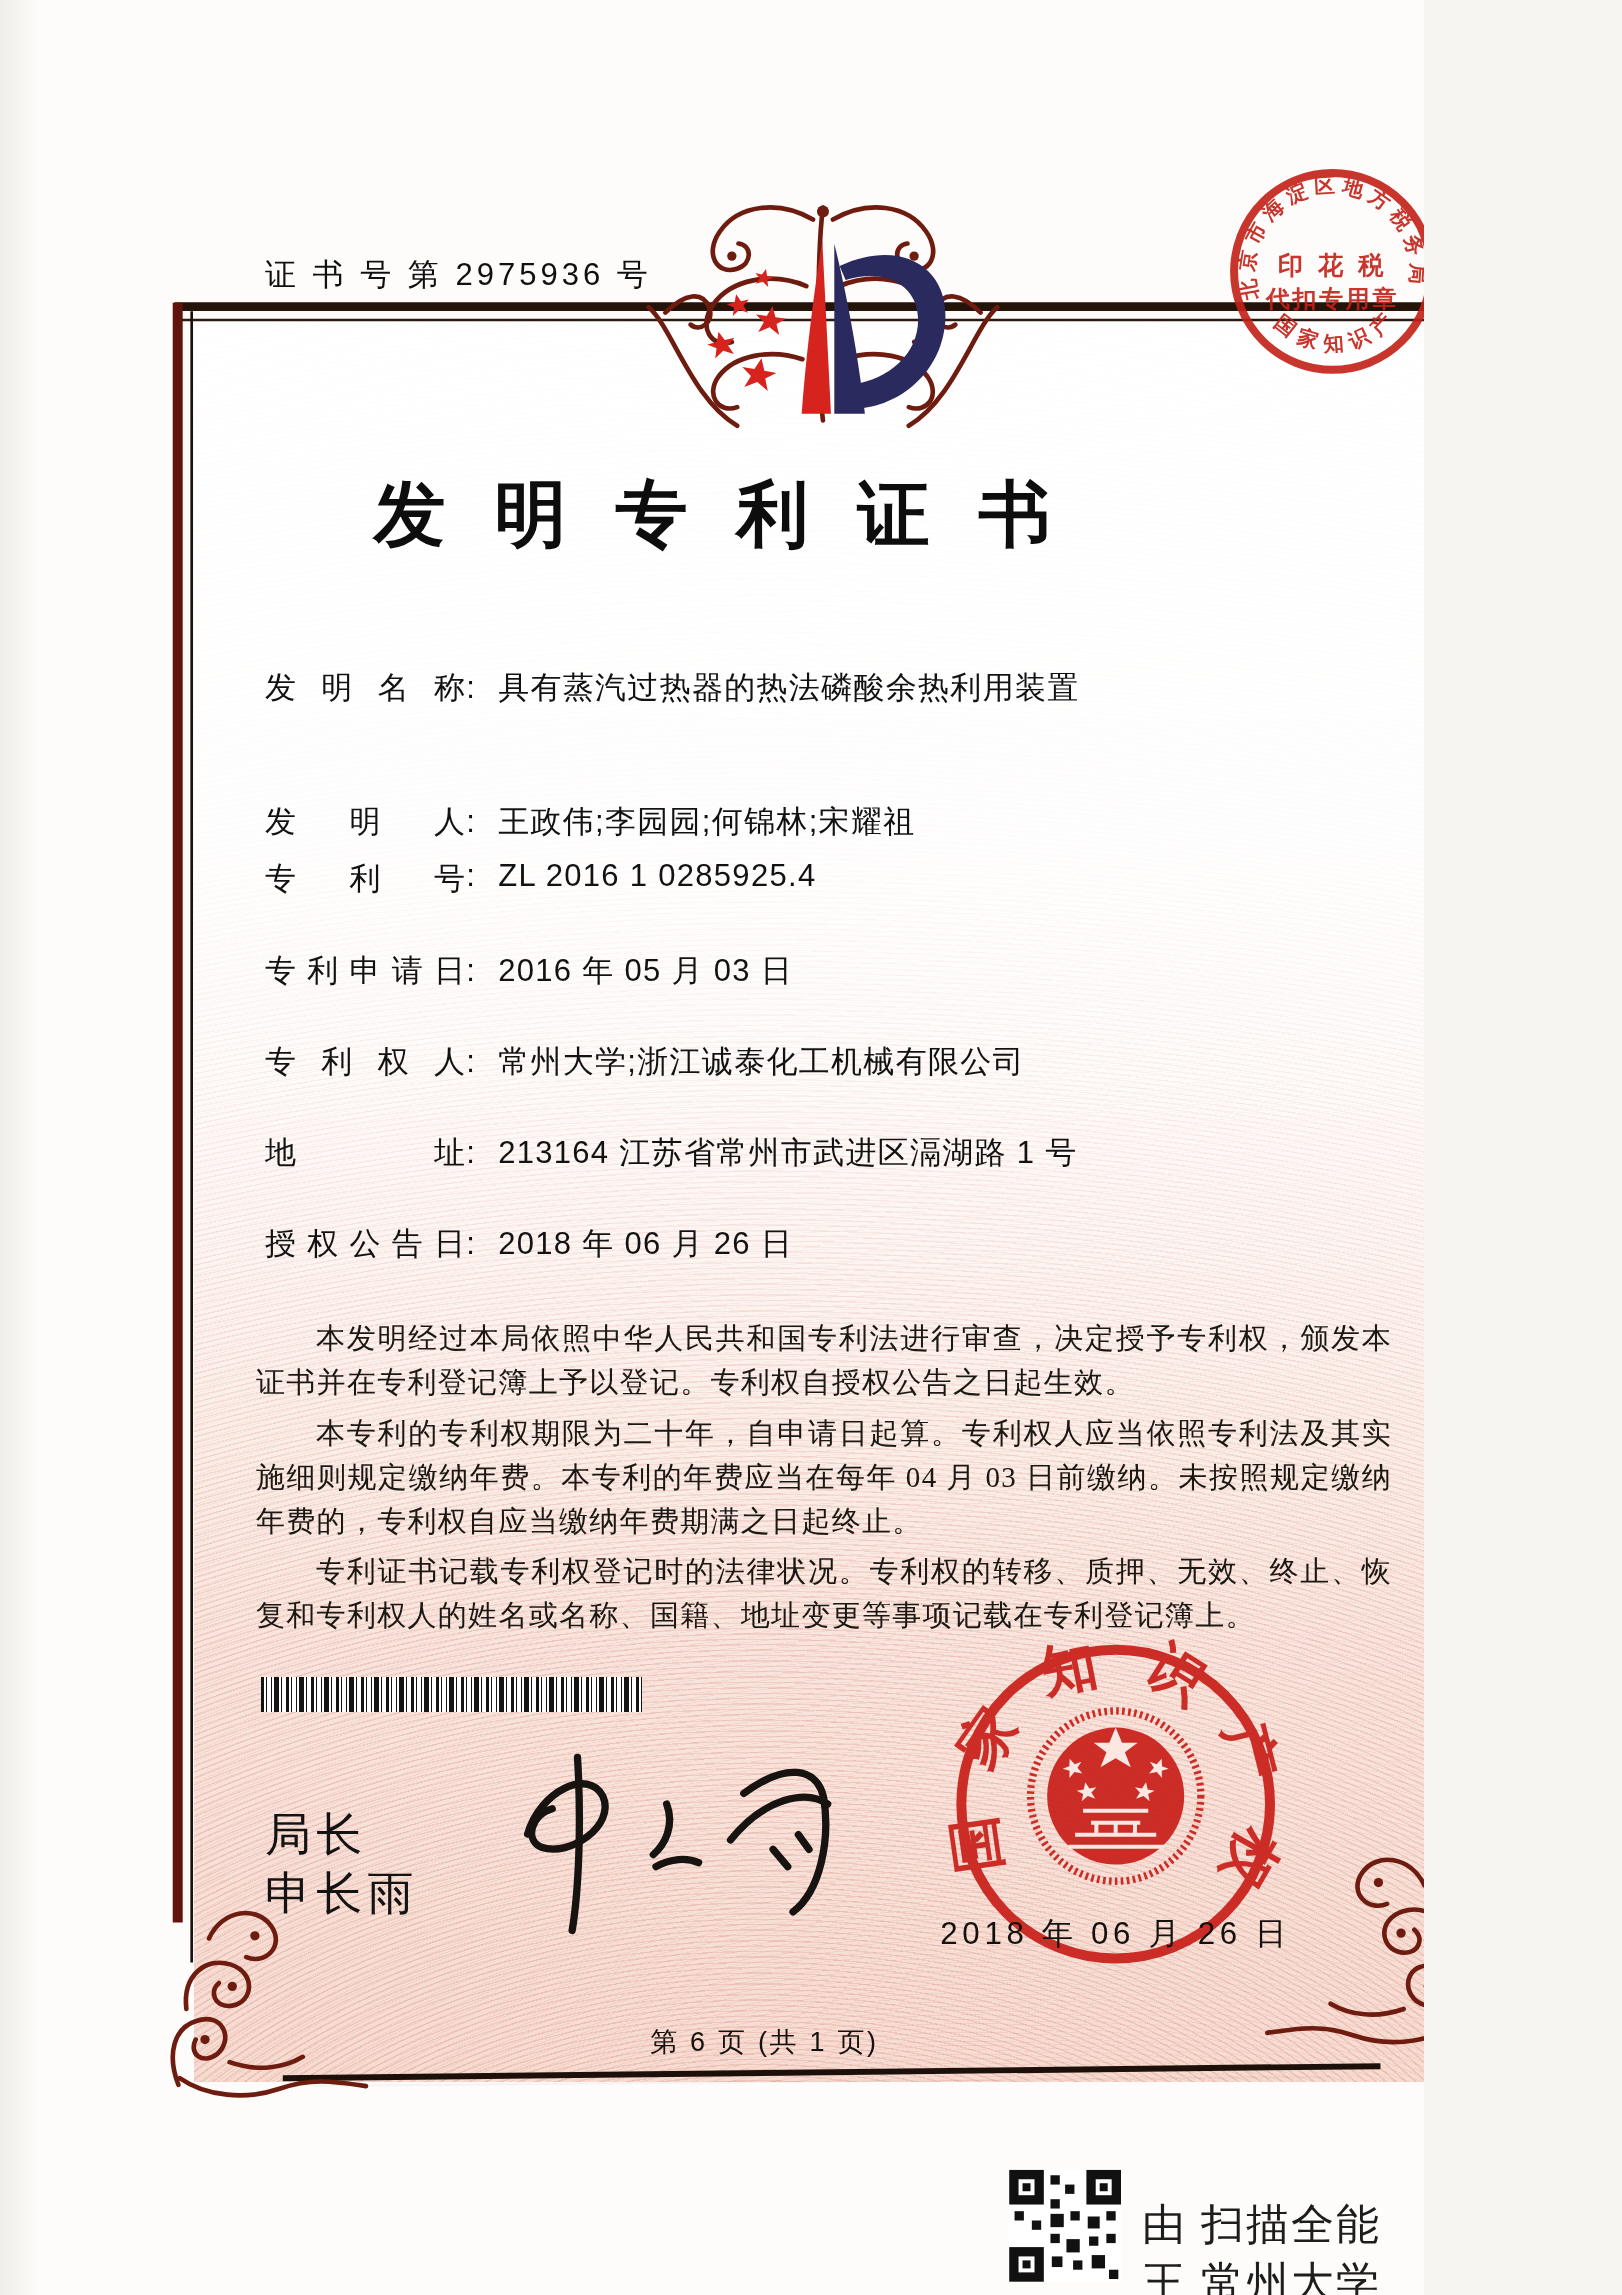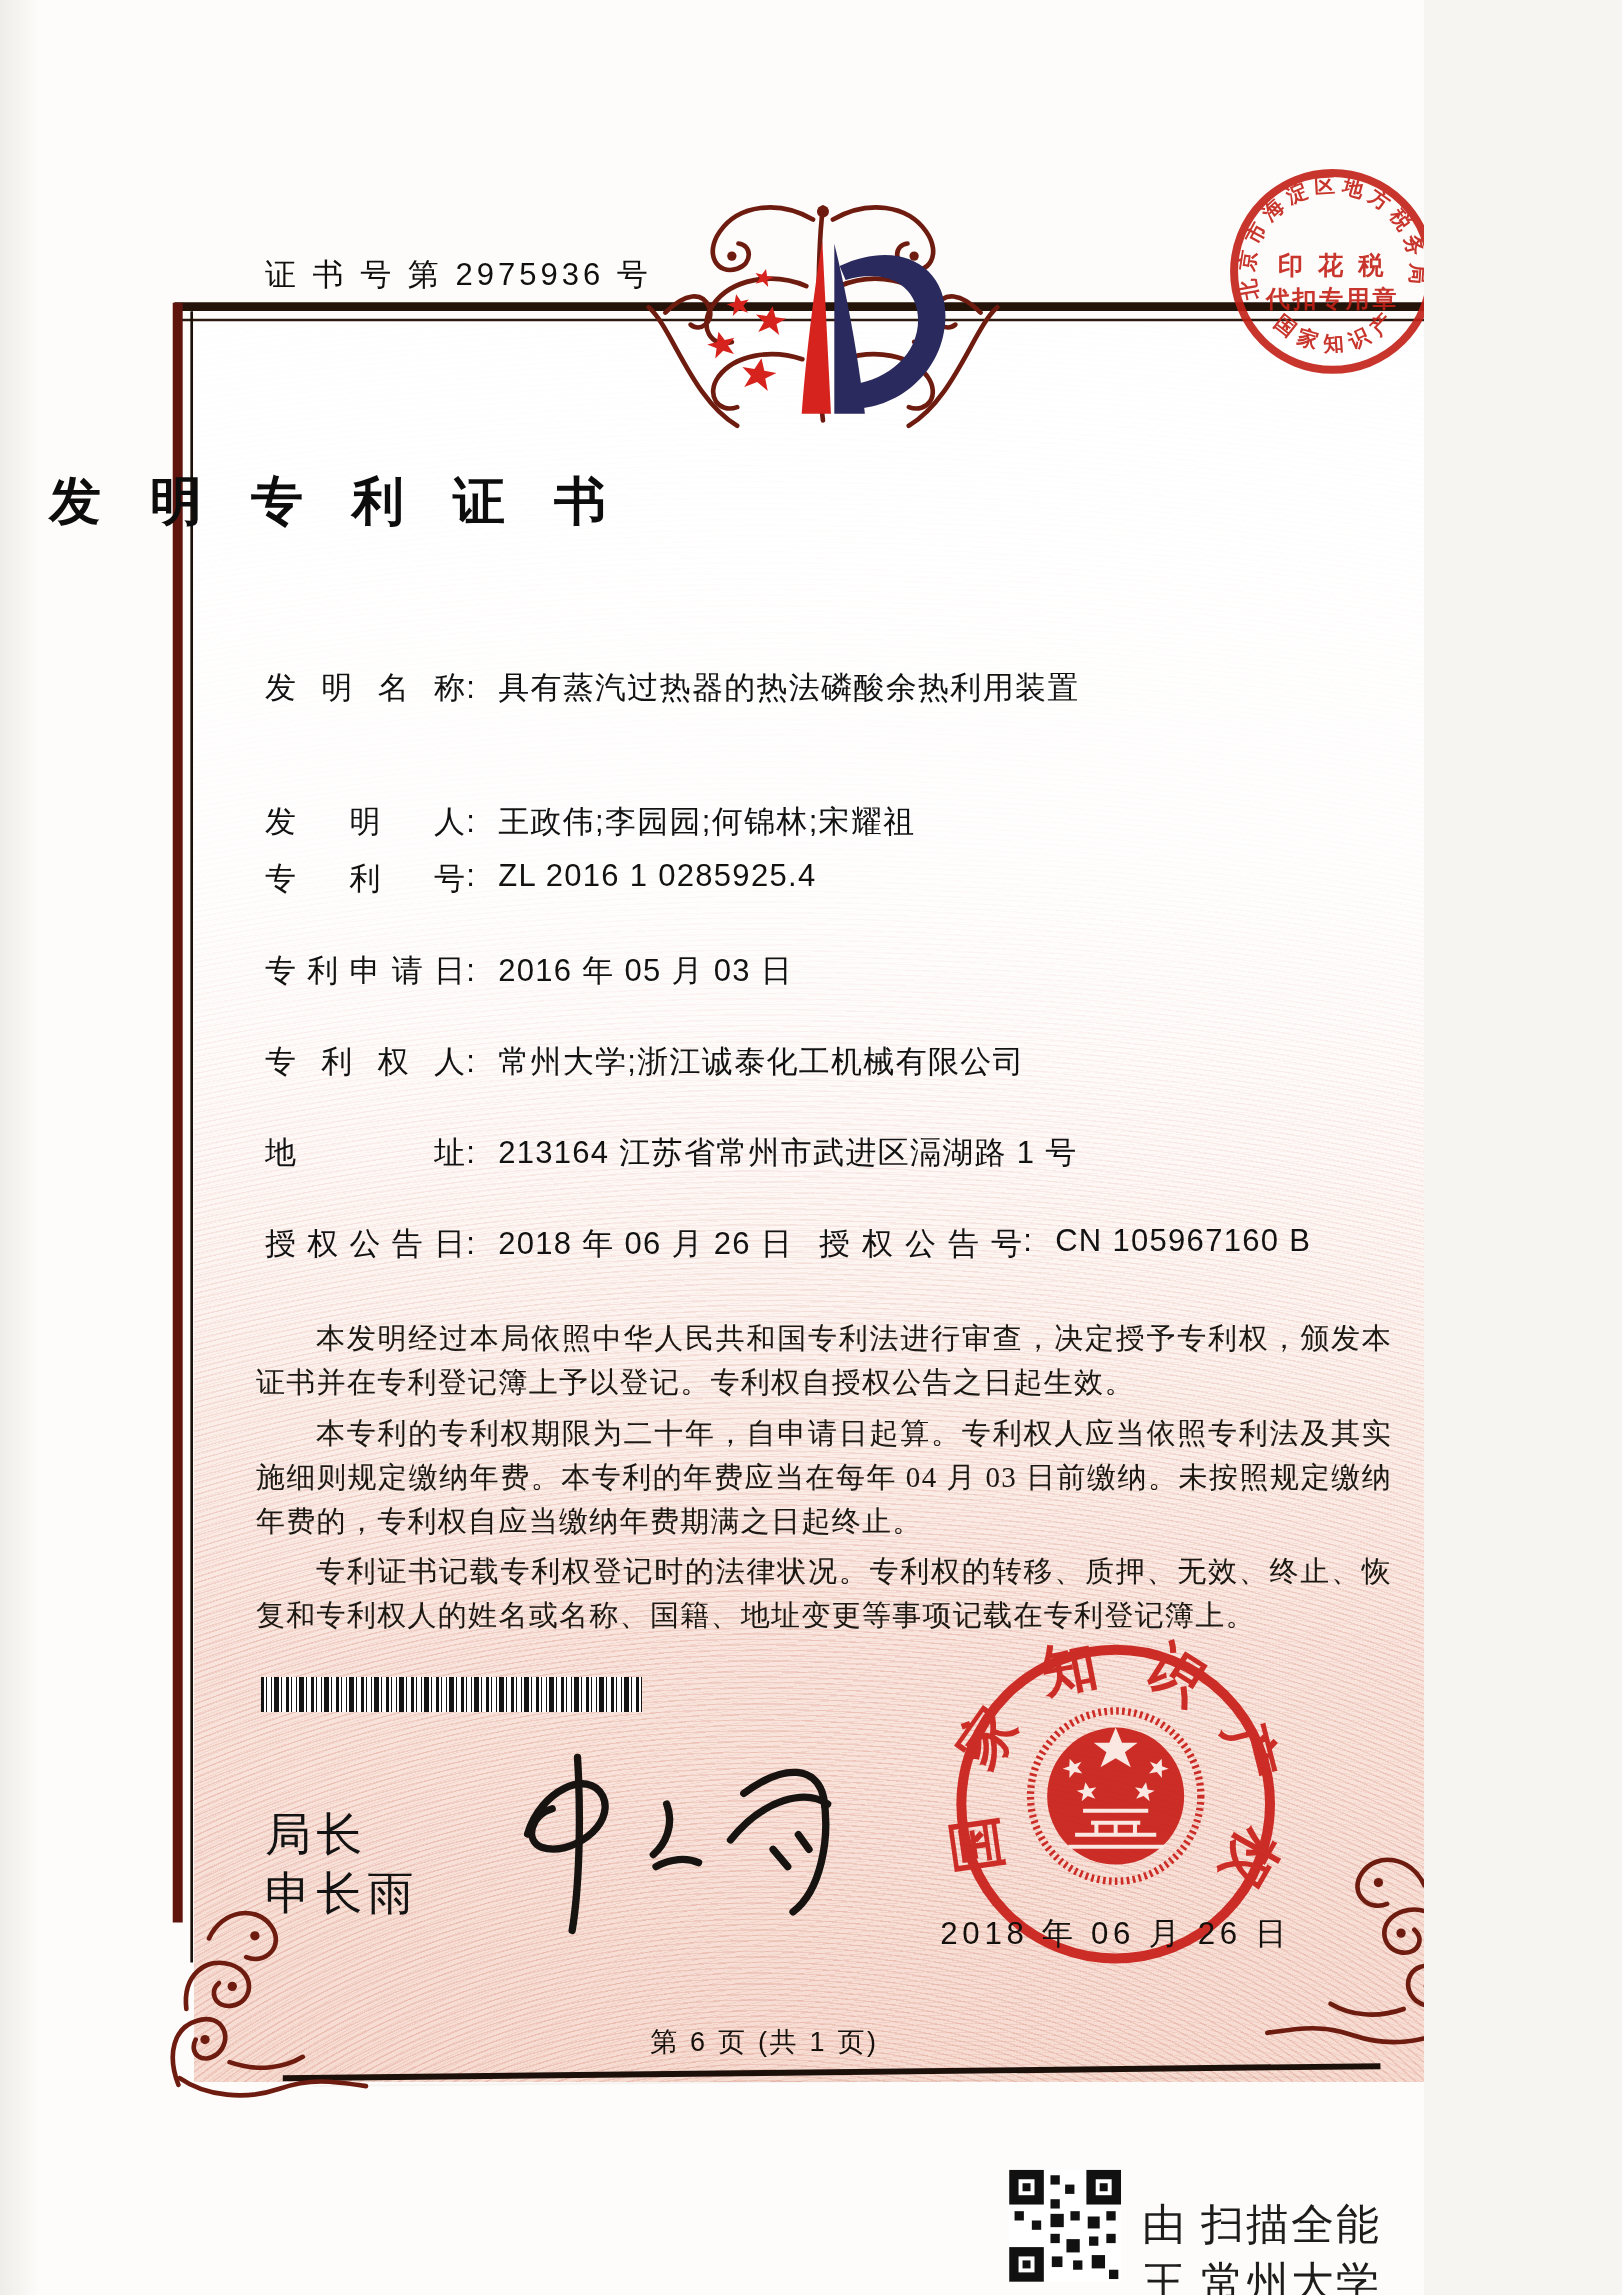--- a/index.html
+++ b/index.html
@@ -14,21 +14,21 @@
   
   #paper-texture{position:absolute;left:194px;top:321px;width:1254px;height:1761px;
     background:
       linear-gradient(180deg, rgba(255,255,255,.96) 0%, rgba(255,255,255,.9) 30%, rgba(255,255,255,.45) 52%, rgba(255,255,255,.05) 75%, rgba(255,255,255,0) 100%),
       repeating-radial-gradient(1730px 1164px at 45% 118%, rgba(205,110,92,.20) 0 2px, rgba(255,255,255,0) 2px 8px),
       repeating-radial-gradient(1530px 998px at 62% 125%, rgba(205,110,92,.13) 0 1.3px, rgba(255,255,255,0) 1.3px 6.7px),
       linear-gradient(180deg,#ffffff 0%,#fdf5f1 38%,#fae8e1 62%,#f6dbd1 100%);}
   svg.layer{position:absolute;left:0;top:0;pointer-events:none;}
   .abs{position:absolute;}
   .cert-no{left:265px;top:254px;font-size:31px;color:#101010;letter-spacing:4px;font-family:"Liberation Sans","DejaVu Sans",sans-serif;}
-  .title{left:0;right:0;top:467px;text-align:left;font-size:52px;color:#0d0d0d;font-weight:bold;
+  .title{left:0;right:0;top:467px;text-align:center;font-size:72px;color:#0d0d0d;font-weight:bold;
     letter-spacing:49px;text-indent:49px;font-family:"Liberation Sans","DejaVu Sans",sans-serif;}
   .frow{left:265px;width:1144px;font-size:31px;color:#121212;font-family:"Liberation Sans","DejaVu Sans",sans-serif;white-space:nowrap;}
   .flabel{display:inline-block;width:200px;text-align:justify;text-align-last:justify;vertical-align:top;}
   .fcolon{display:inline-block;margin-left:1.3px;}
   .fvalue{display:inline-block;margin-left:14.6px;letter-spacing:1.3px;}
   .grant-pub{position:absolute;left:554px;top:0;white-space:nowrap;}
   .grant-pub .flabel{width:203px;}
   .bodytext{left:256px;top:1296px;width:1136px;font-size:29px;line-height:44px;color:#1b1712;
     text-align:justify;letter-spacing:1.3px;margin-top:20px;}
   .bodytext p{margin:0 0 6.7px 0;text-indent:60px;}
@@ -135,24 +135,20 @@
       <span class="flabel">专利权人</span><span class="fcolon">:</span>
       <span class="fvalue">常州大学;浙江诚泰化工机械有限公司</span>
     </div>
     <div class="abs frow" style="top:1132px">
       <span class="flabel">地址</span><span class="fcolon">:</span>
       <span class="fvalue">213164 江苏省常州市武进区滆湖路 1 号</span>
     </div>
     <div class="abs frow" style="top:1223px">
       <span class="flabel">授权公告日</span><span class="fcolon">:</span>
       <span class="fvalue">2018 年 06 月 26 日</span>
-      <span class="grant-pub">
-        <span class="flabel">授权公告号</span><span class="fcolon">:</span>
-        <span class="fvalue">CN 105967160 B</span>
-      </span>
     </div>
   </div>
 
   <div class="abs bodytext">
     <p>本发明经过本局依照中华人民共和国专利法进行审查，决定授予专利权，颁发本证书并在专利登记簿上予以登记。专利权自授权公告之日起生效。</p>
     <p>本专利的专利权期限为二十年，自申请日起算。专利权人应当依照专利法及其实施细则规定缴纳年费。本专利的年费应当在每年 04 月 03 日前缴纳。未按照规定缴纳年费的，专利权自应当缴纳年费期满之日起终止。</p>
     <p>专利证书记载专利权登记时的法律状况。专利权的转移、质押、无效、终止、恢复和专利权人的姓名或名称、国籍、地址变更等事项记载在专利登记簿上。</p>
   </div>
 
   <div class="abs barcode"></div>

